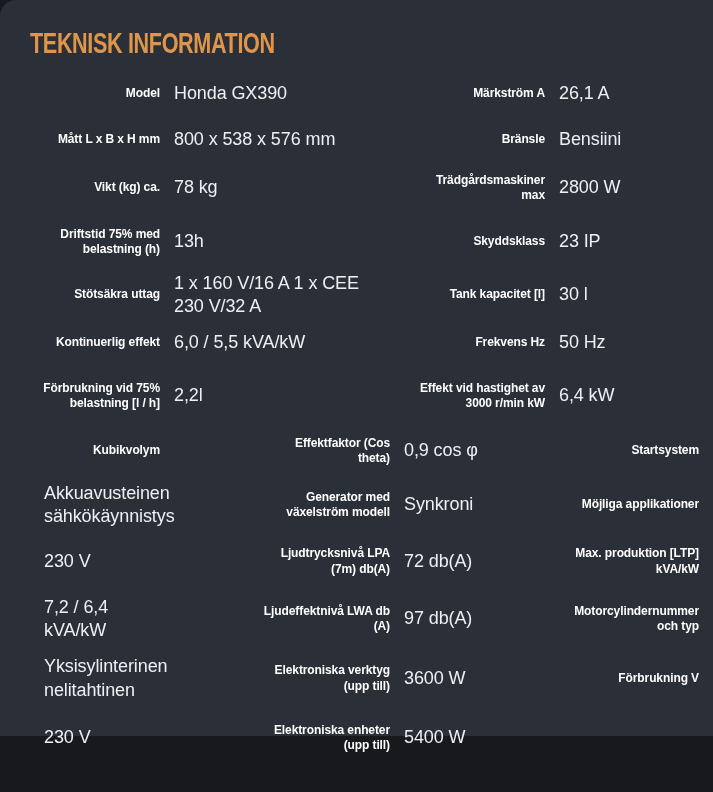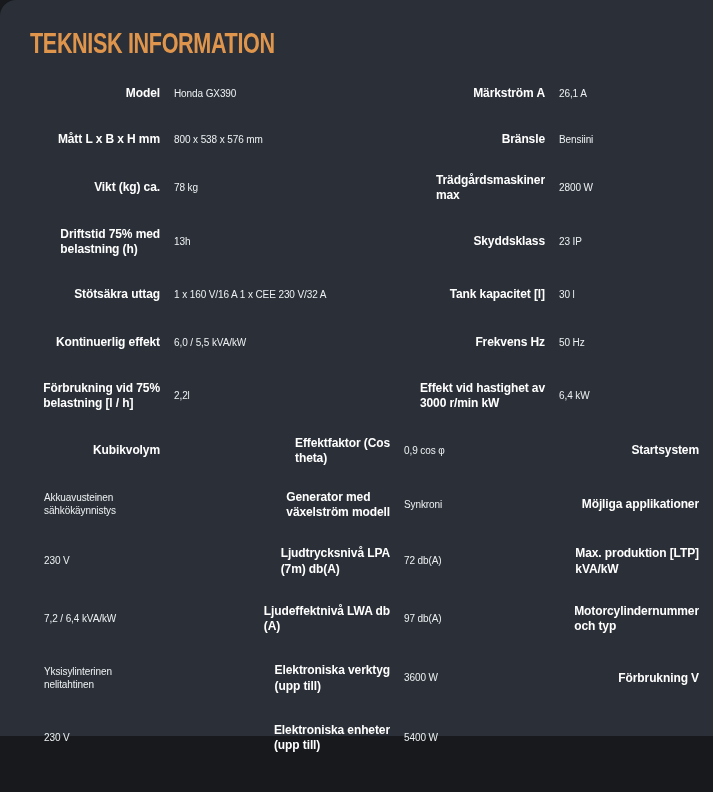--- a/index.html
+++ b/index.html
@@ -42,32 +42,33 @@
     grid-template-rows:48px 44px 52px 56px 50px 46px 60px 50px 58px 55px 60px 59px 60px;
   }
   .cell{
     display:flex;
     align-items:center;
     line-height:1.28;
     font-stretch:condensed;
   }
   .cell.label{
     justify-content:flex-end;
+    text-align:right;
     color:var(--label-color);
     font-weight:700;
     font-size:12px;
     white-space:pre-line;
     letter-spacing:-0.1px;
   }
   .cell.value{
     padding-left:14px;
     text-align:left;
     color:var(--value-color);
     font-weight:400;
-    font-size:10px;
+    font-size:18px;
     letter-spacing:-0.1px;
   }
 </style>
 </head>
 <body>
 
 <div class="page">
   <h1 class="page-title">TEKNISK INFORMATION</h1>
 
   <div class="spec-grid">

